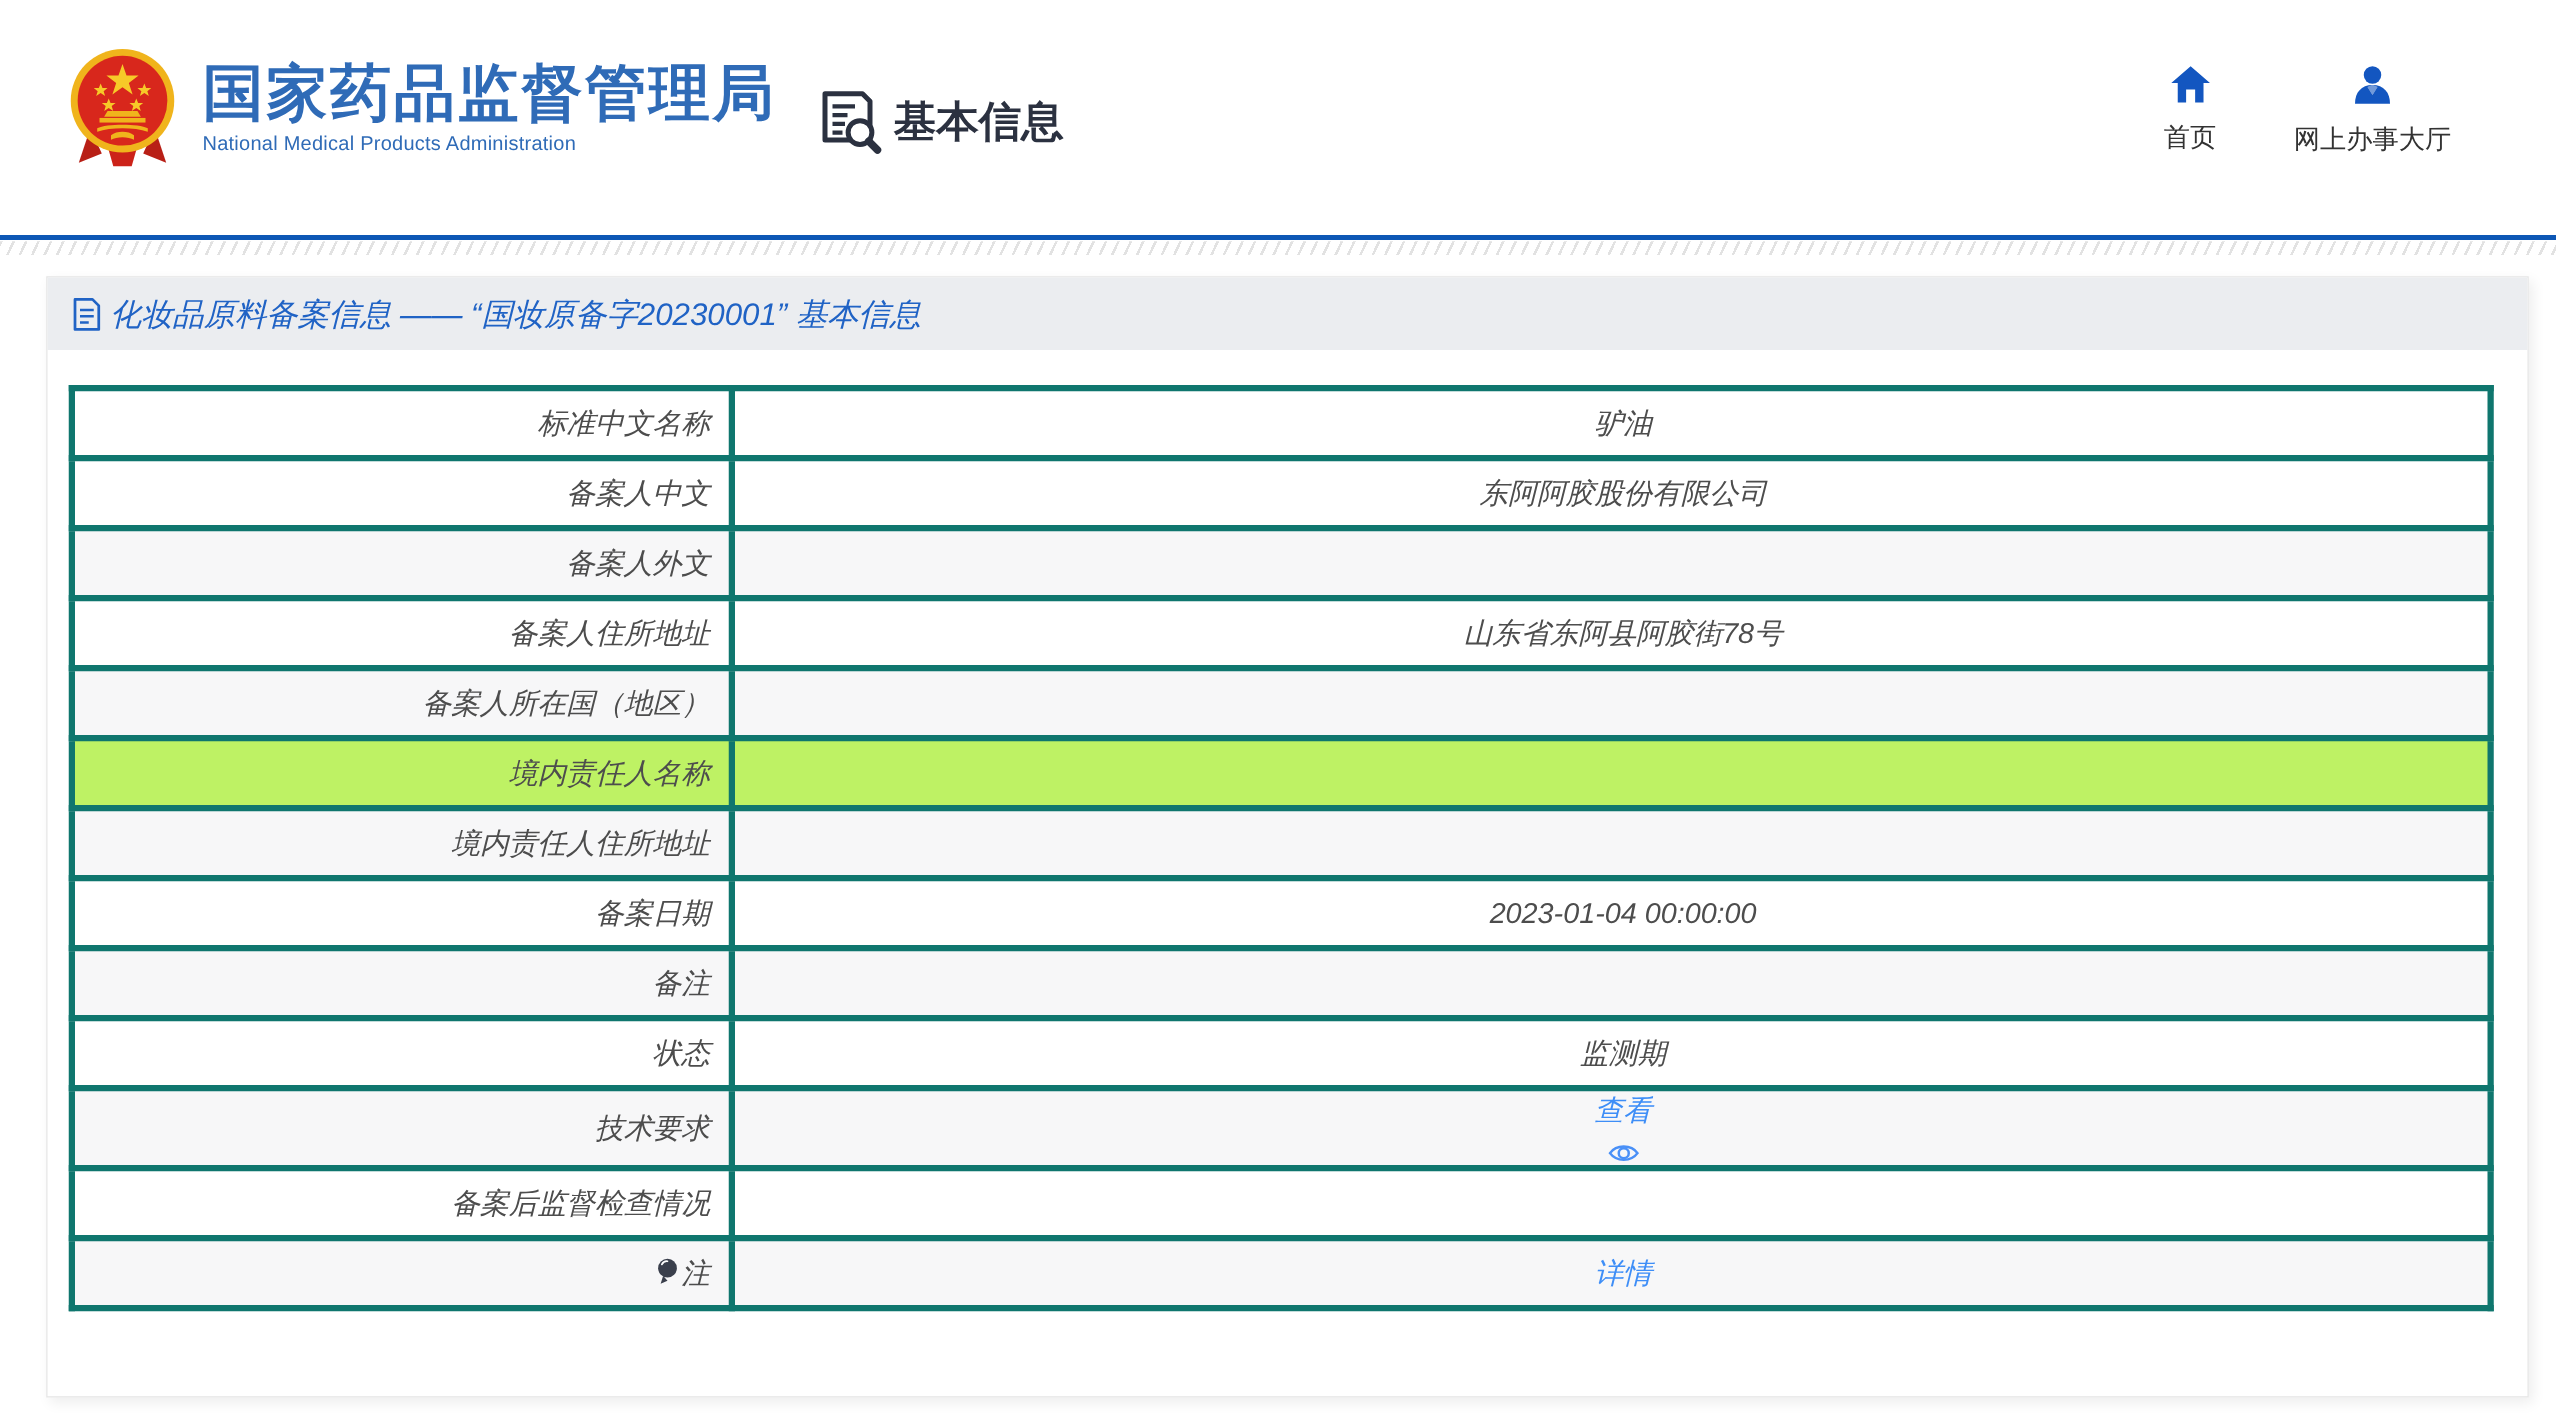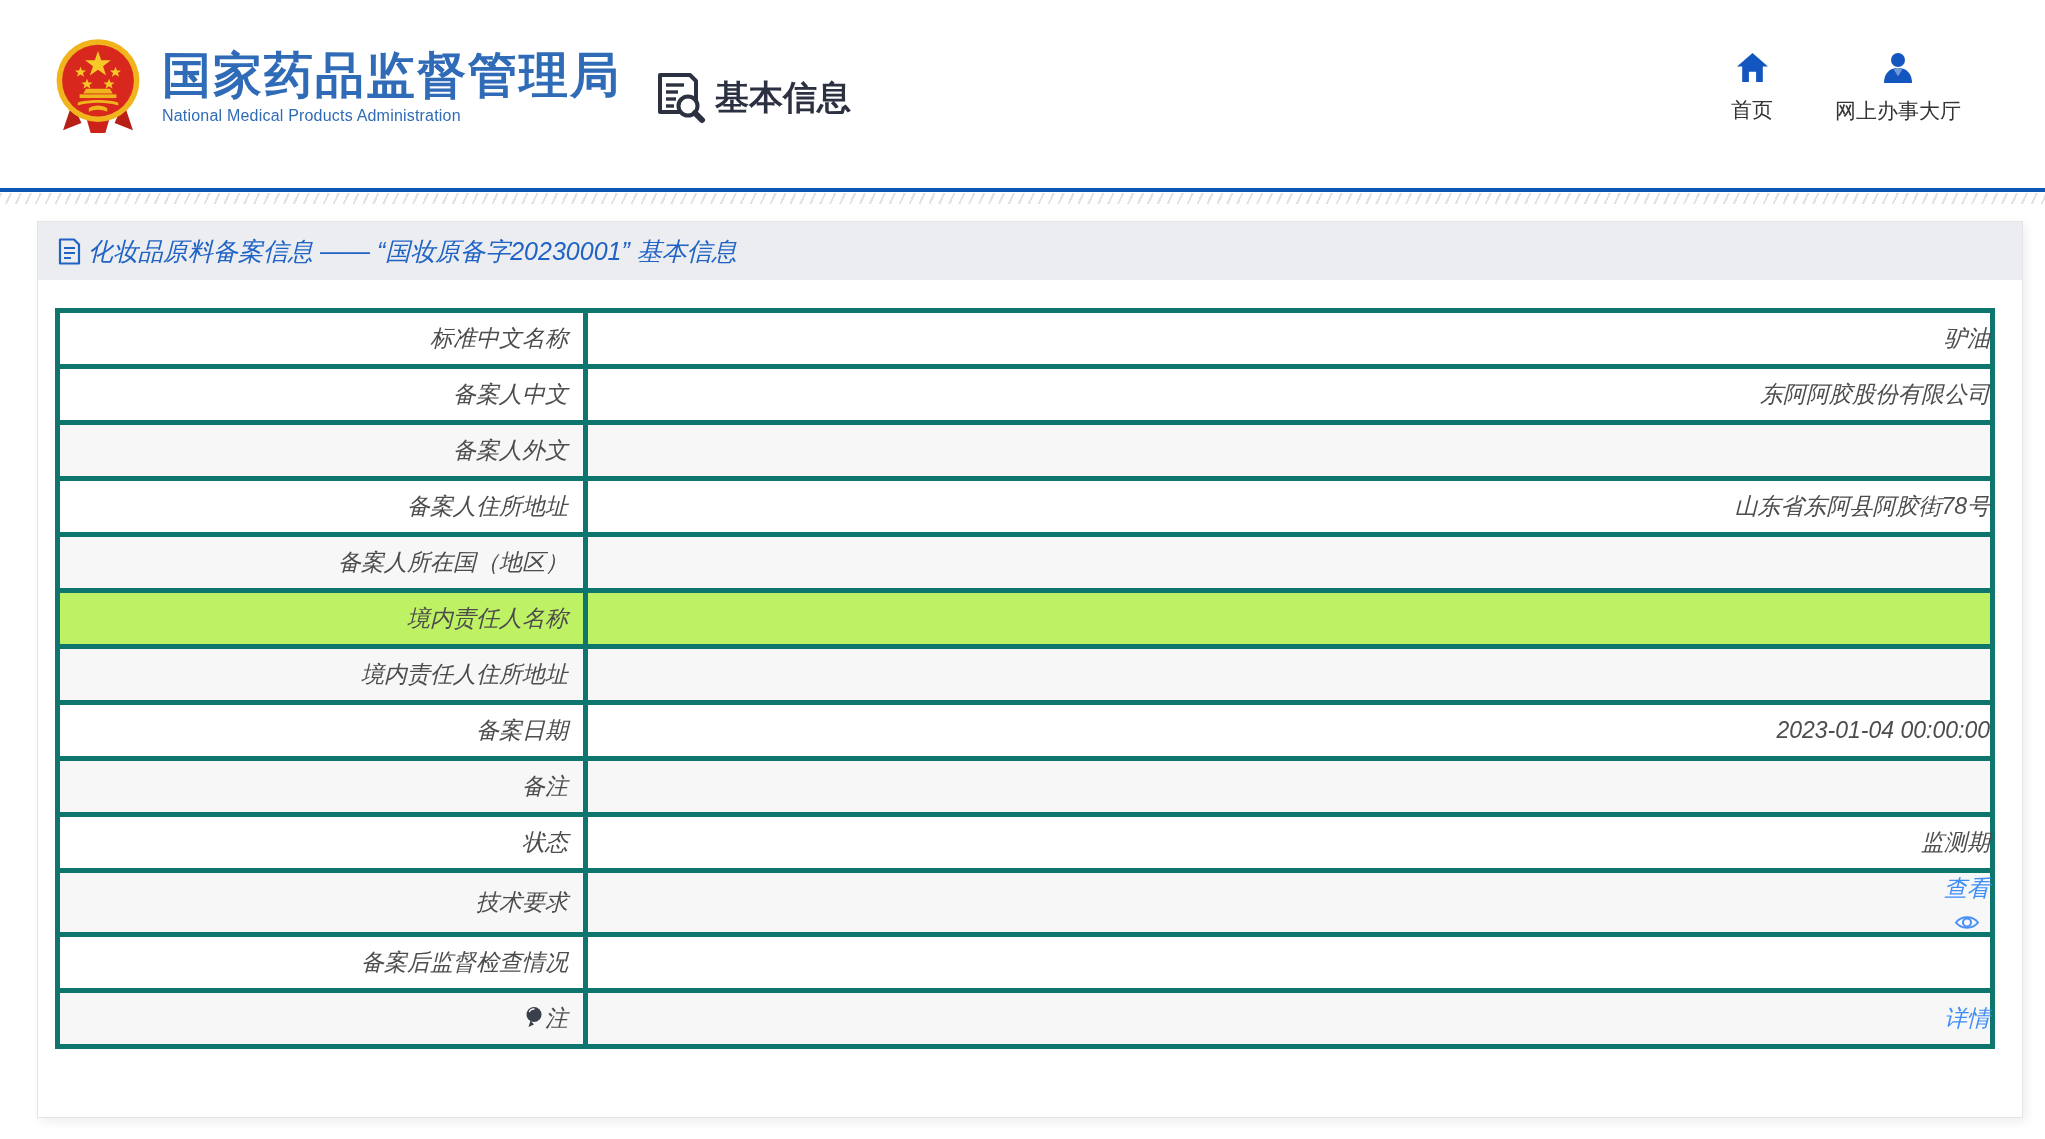--- a/index.html
+++ b/index.html
@@ -27,21 +27,21 @@
   
   .panel { position:absolute; left:37px; top:221px; width:1986px; height:897px; background:#fff;
            border:1px solid #e5e5e5; box-shadow:3px 4px 10px rgba(0,0,0,0.07);font-style:italic; }
   .panel-title { height:58px; background:#ebedf0; display:flex; align-items:center; padding-left:20px; gap:7px;
                  color:#2063c5; font-size:25px; }
 
   table.detail { border-collapse:collapse; margin:28px 27px 0 17px; width:calc(100% - 44px);
                  table-layout:fixed; border:2px solid #cbcbcb; }
   table.detail td { border:5px solid #0f766e; height:56px; font-size:23px; color:#4d4d4d; background-clip:padding-box; }
   td.cell-label { width:528px; text-align:right; padding-right:15px; }
-  td.cell-value { text-align:right; padding-left:19px;margin-left:48px; }
+  td.cell-value { text-align:center; padding-left:19px;margin-left:48px; }
   tr.stripe td { background:#f7f7f8; }
   tr.hl td { background:#bef264; }
   .link { color:#3e8ef7; display:inline-flex; align-items:center; gap:9px; cursor:pointer; text-decoration:none;flex-direction:column; }
   .bulb-wrap { display:inline-block; vertical-align:-3px; margin-right:3px; }
 </style>
 </head>
 <body>
 
 <div class="header">
 

